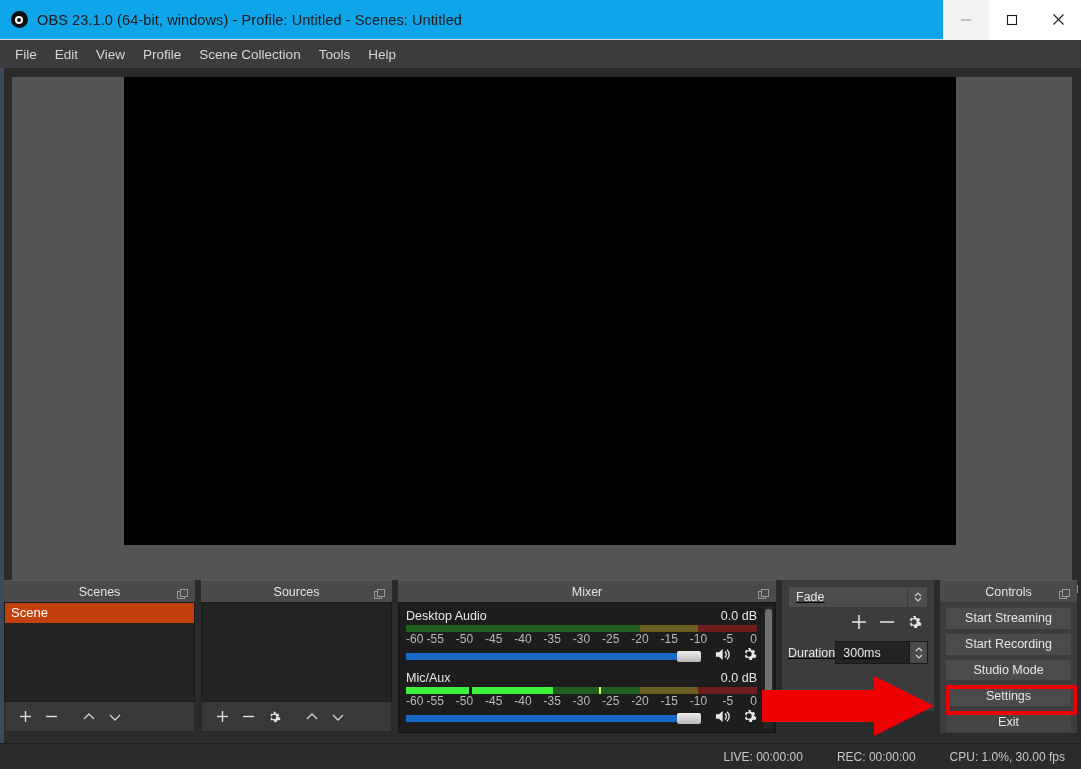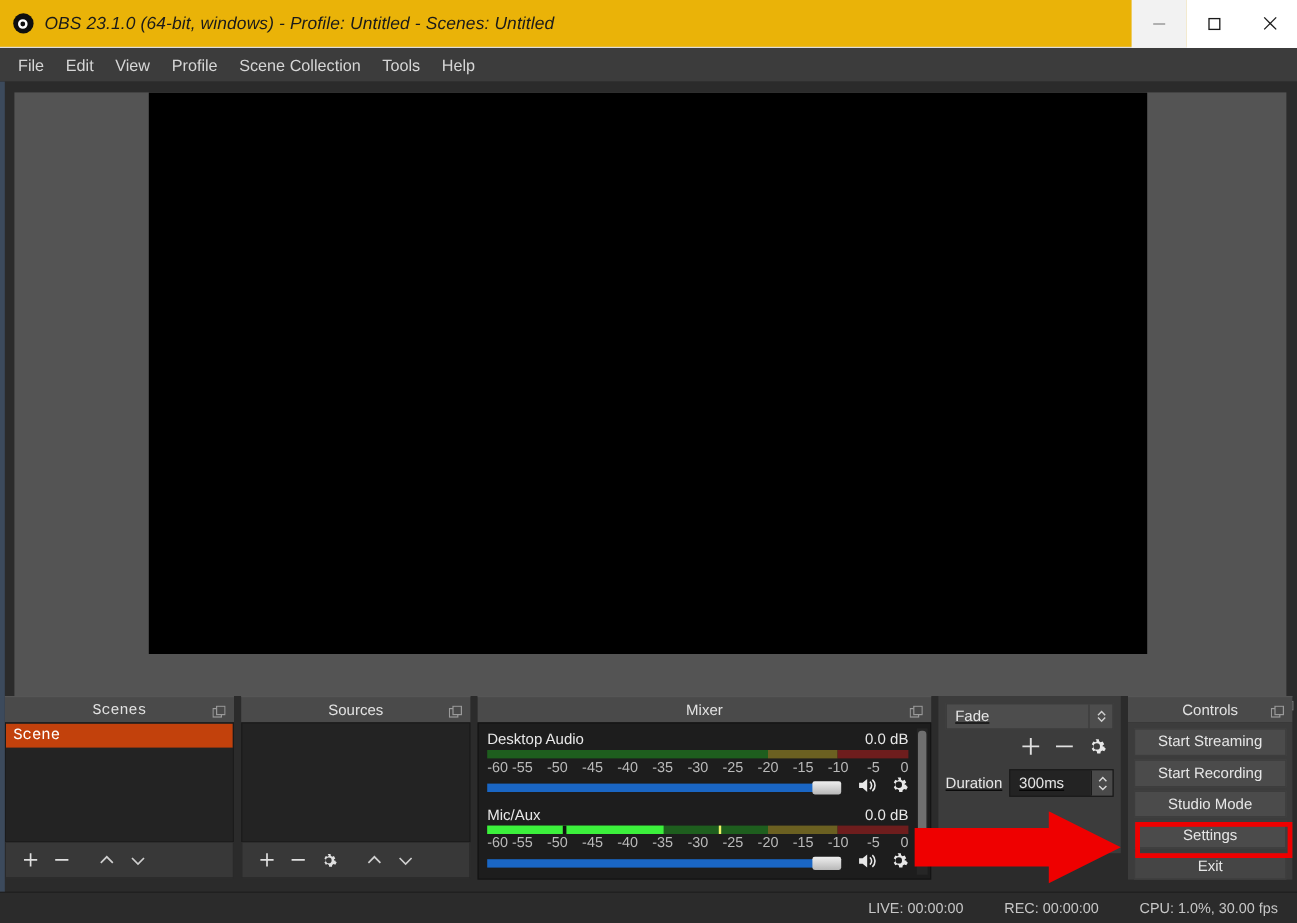--- a/index.html
+++ b/index.html
@@ -11,25 +11,24 @@
   }
   #app {
     position: relative;
     width: 1081px; height: 769px;
     background: #2b2b2b;
     display: flex; flex-direction: column;
   }
 
   
   .titlebar {
-    height: 40px; background: #eab308;
+    height: 40px; background: #0ea5e9;
     display: flex; align-items: center;
     flex: 0 0 40px;
     border-bottom: 1px solid #dcdcdc;
-    font-style: italic;
   }
   .tb-icon {
     width: 17px; height: 17px; margin-left: 11px; margin-right: 9px;
     position: relative; flex: 0 0 17px;
   }
   .tb-icon .ring {
     position: absolute; inset: 0;
     border-radius: 50%; background: #0f0f0f;
   }
   .tb-icon .inner {
@@ -80,21 +79,21 @@
     position: absolute; right: 3px; bottom: -20px;
   }
 
   
   .docks {
     flex: 0 0 163px; height: 163px;
     display: flex; background: #2b2b2b;
     padding: 0 4px 0 4px; gap: 6px;
   }
   .dock { display: flex; flex-direction: column; min-width: 0; }
-  .dock-scenes { width: 191px; flex: 0 0 191px; font-family: Liberation Mono, monospace; }
+  .dock-scenes { width: 191px; flex: 0 0 191px; }
   .dock-sources { width: 191px; flex: 0 0 191px; }
   .dock-mixer { flex: 1 1 auto; }
   .dock-transitions { width: 152px; flex: 0 0 152px; }
   .dock-controls { width: 137px; flex: 0 0 137px; }
 
   .dock-title {
     height: 22px; background: #4a4a4a;
     display: flex; align-items: center; justify-content: center;
     position: relative; flex: 0 0 22px;
     border-top: 1px solid #565656;
@@ -206,21 +205,21 @@
   .combo .arrows {
     position: absolute; right: 0; top: 0; bottom: 0; width: 20px;
     border-left: 1px solid #3a3a3a;
     display: flex; align-items: center; justify-content: center;
   }
   .trans-icons {
     display: flex; align-items: center; justify-content: flex-end;
     gap: 10px; margin-top: 5px; padding-right: 6px; height: 22px;
   }
   .durrow {
-    display: flex; align-items: center; margin-top: 6px; gap: 6px;
+    display: flex; align-items: center; margin-top: 6px; 
   }
   .durlabel { font-size: 12.5px; color: #e6e6e6; white-space: nowrap; }
   .spin {
     flex: 1 1 auto; height: 23px; background: #232323;
     border: 1px solid #1a1a1a; display: flex; align-items: center;
     position: relative;
   }
   .spin .val { font-size: 12.5px; color: #e6e6e6; padding-left: 7px; }
   .spin .sarrows {
     position: absolute; right: 0; top: 0; bottom: 0; width: 18px;

